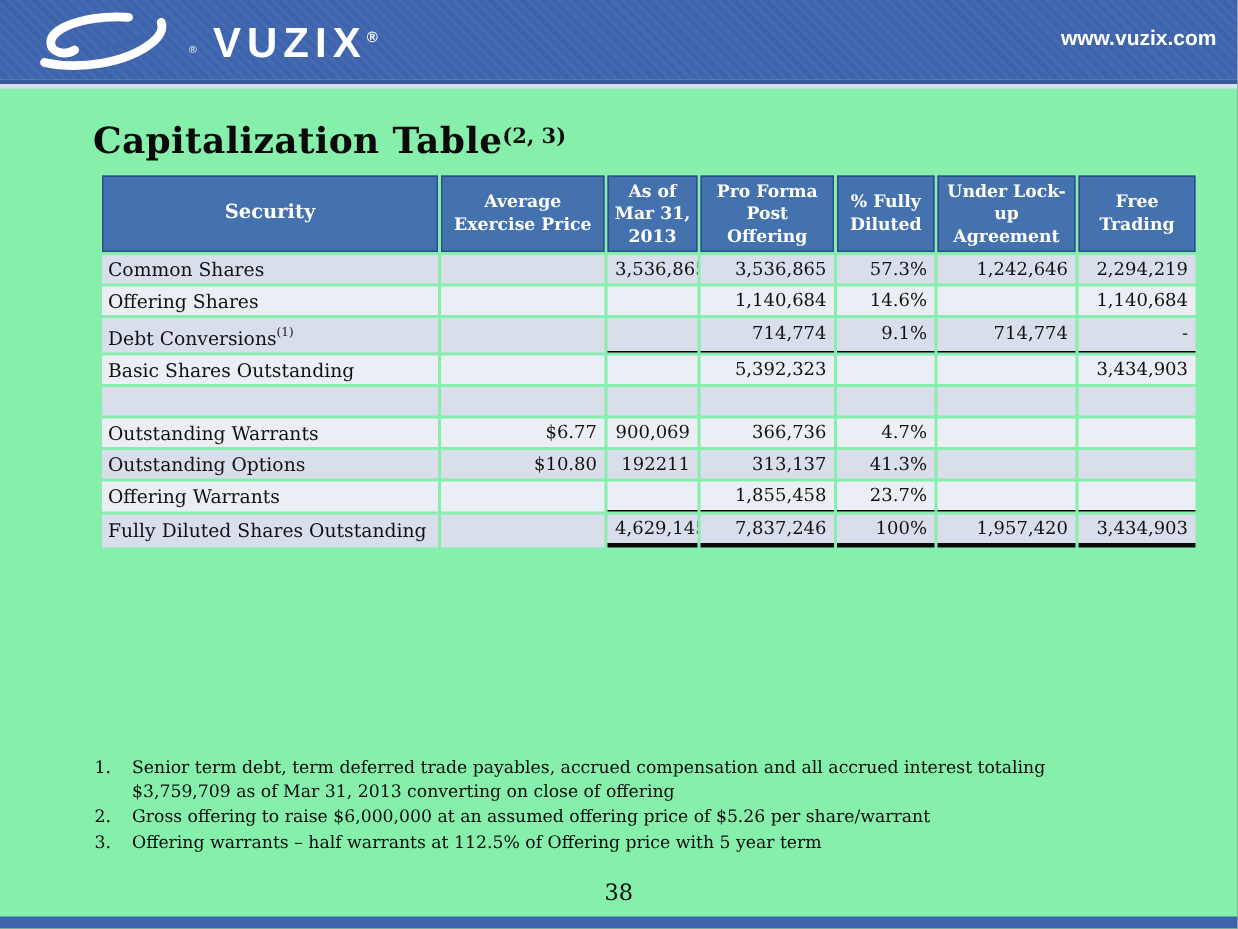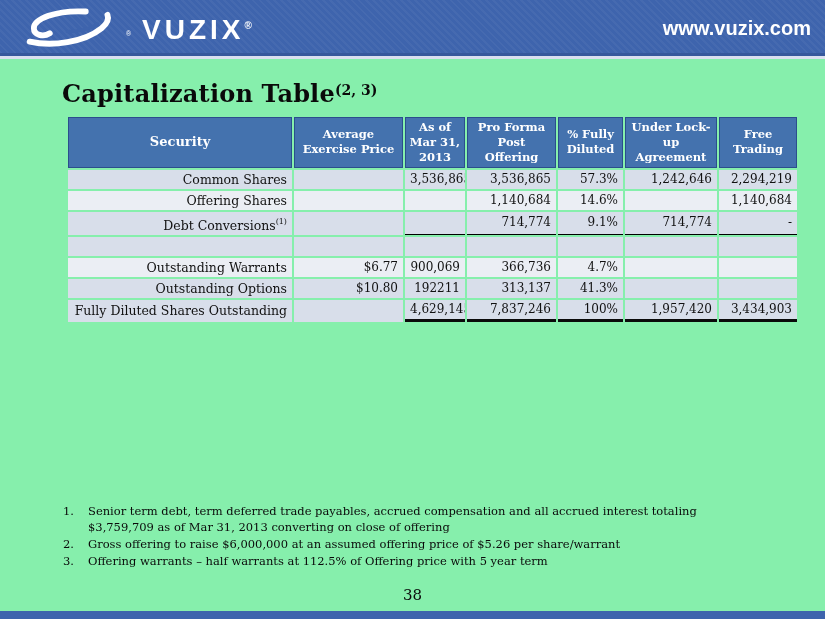--- a/index.html
+++ b/index.html
@@ -19,41 +19,41 @@
   .logo-swoosh{position:absolute;left:20px;top:4px;width:108px;height:46px;}
   .logo-reg-small{position:absolute;left:126px;top:30px;color:#ffffff;font-size:7px;font-family:"Liberation Sans",sans-serif;}
   .brand{
     position:absolute;left:142px;top:11px;color:#ffffff;
     font-family:"Liberation Sans",sans-serif;font-weight:bold;
     font-size:28px;letter-spacing:4px;line-height:30px;
   }
   .brand sup{font-size:10px;letter-spacing:0;vertical-align:10px;}
   .site-url{
     position:absolute;right:14px;top:17px;color:#ffffff;
-    font-family:"Liberation Sans",sans-serif;font-weight:bold;font-size:20px;
+    font-family:"Liberation Sans",sans-serif;font-weight:bold;font-size:14px;
   }
   
   .page-title{position:absolute;left:62px;top:79px;font-size:24px;font-weight:bold;color:#0a0a0a;letter-spacing:0.2px;}
   .page-title sup{font-size:14px;vertical-align:7px;letter-spacing:0;}
   
   table.cap{
     position:absolute;left:66px;top:115px;width:733px;
     border-collapse:separate;border-spacing:2px;table-layout:fixed;
   }
   table.cap th{
     background:#4472ae;color:#ffffff;font-weight:bold;font-size:11.5px;
     line-height:1.3;text-align:center;vertical-align:middle;
     border:1px solid #2b4e8c;padding:2px 1px;height:34px;
   }
   table.cap th.col-security{font-size:13px;}
   table.cap td{
     height:19px;font-size:12.5px;line-height:19px;vertical-align:middle;
     padding:0 5px;white-space:nowrap;overflow:hidden;
   }
-  table.cap td.lbl{text-align:right;padding-left:4px;}
+  table.cap td.lbl{text-align:left;padding-left:4px;}
   table.cap td.num{text-align:right;font-size:12px;}
   table.cap tr.dark td{background:#d8deea;}
   table.cap tr.light td{background:#ebeef4;}
   table.cap td.b-sum{border-bottom:1.5px solid #000000;}
   table.cap td.b-total{border-bottom:3px solid #0a0a0a;}
   table.cap td .rowsup{font-size:8px;vertical-align:6px;}
   
   .footnotes{position:absolute;left:63px;top:503px;width:715px;font-size:11.5px;line-height:16px;color:#0a0a0a;}
   .fn{display:flex;margin-bottom:1px;}
   .fn-num{width:25px;flex:0 0 25px;}
@@ -123,20 +123,29 @@
         </tr>
         <tr class="dark">
           <td class="lbl"><span>Debt Conversions</span><span class="rowsup">(1)</span></td>
           <td class="num"></td>
           <td class="num b-sum"></td>
           <td class="num b-sum">714,774</td>
           <td class="num b-sum">9.1%</td>
           <td class="num b-sum">714,774</td>
           <td class="num b-sum">-</td>
         </tr>
+        <tr class="light">
+          <td class="lbl"><span>Basic Shares Outstanding</span></td>
+          <td class="num"></td>
+          <td class="num"></td>
+          <td class="num">5,392,323</td>
+          <td class="num"></td>
+          <td class="num"></td>
+          <td class="num">3,434,903</td>
+        </tr>
         <tr class="dark">
           <td class="lbl"><span></span></td>
           <td class="num"></td>
           <td class="num"></td>
           <td class="num"></td>
           <td class="num"></td>
           <td class="num"></td>
           <td class="num"></td>
         </tr>
         <tr class="light">
@@ -149,20 +158,29 @@
           <td class="num"></td>
         </tr>
         <tr class="dark">
           <td class="lbl"><span>Outstanding Options</span></td>
           <td class="num">$10.80</td>
           <td class="num">192211</td>
           <td class="num">313,137</td>
           <td class="num">41.3%</td>
           <td class="num"></td>
           <td class="num"></td>
+        </tr>
+        <tr class="light">
+          <td class="lbl"><span>Offering Warrants</span></td>
+          <td class="num"></td>
+          <td class="num b-sum"></td>
+          <td class="num b-sum">1,855,458</td>
+          <td class="num b-sum">23.7%</td>
+          <td class="num b-sum"></td>
+          <td class="num b-sum"></td>
         </tr>
         <tr class="dark">
           <td class="lbl"><span>Fully Diluted Shares Outstanding</span></td>
           <td class="num"></td>
           <td class="num b-total">4,629,145</td>
           <td class="num b-total">7,837,246</td>
           <td class="num b-total">100%</td>
           <td class="num b-total">1,957,420</td>
           <td class="num b-total">3,434,903</td>
         </tr>

